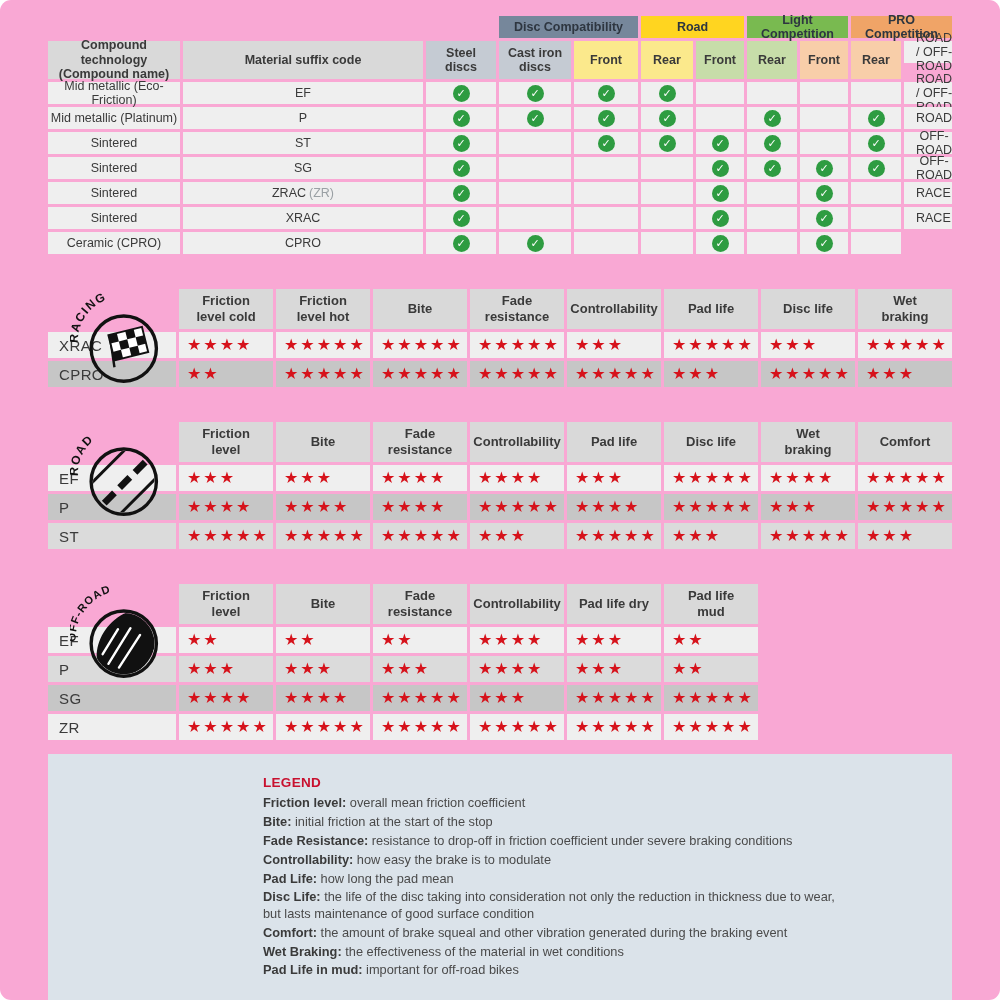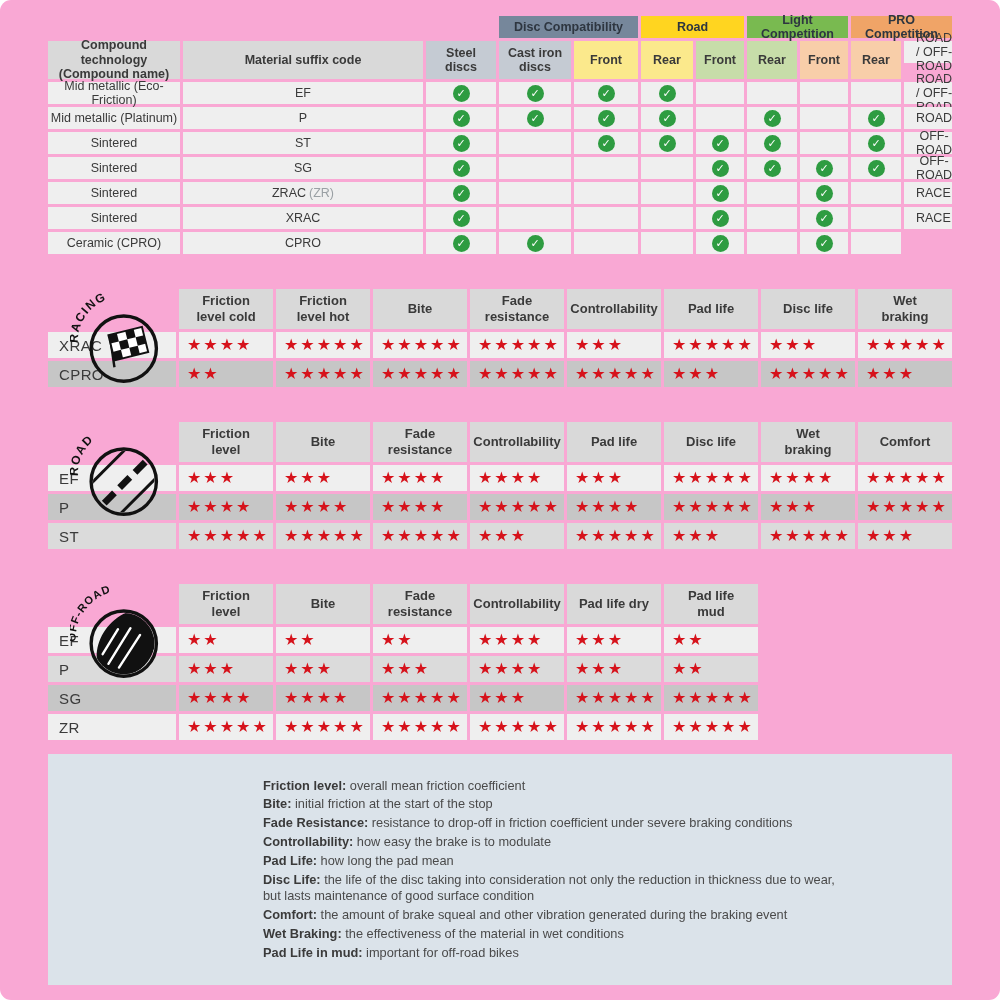--- a/index.html
+++ b/index.html
@@ -401,20 +401,21 @@
         <div class="r-cell r-stars shade-light">★★★★★</div>
         <div class="r-cell r-stars shade-light">★★★★★</div>
         <div class="r-cell r-stars shade-light">★★★★★</div>
         <div class="r-cell r-stars shade-light">★★★★★</div>
         <div class="r-cell r-stars shade-light">★★★★★</div>
         <div class="r-cell r-stars shade-light">★★★★★</div>
       </div>
   </section>
 
   <div class="legend-box">
+    <div class="legend-title">LEGEND</div>
     <div>
         <div class="legend-item"><span class="lterm">Friction level: </span><span class="ldesc">overall mean friction coefficient</span></div>
         <div class="legend-item"><span class="lterm">Bite: </span><span class="ldesc">initial friction at the start of the stop</span></div>
         <div class="legend-item"><span class="lterm">Fade Resistance: </span><span class="ldesc">resistance to drop-off in friction coefficient under severe braking conditions</span></div>
         <div class="legend-item"><span class="lterm">Controllability: </span><span class="ldesc">how easy the brake is to modulate</span></div>
         <div class="legend-item"><span class="lterm">Pad Life: </span><span class="ldesc">how long the pad mean</span></div>
         <div class="legend-item"><span class="lterm">Disc Life: </span><span class="ldesc">the life of the disc taking into consideration not only the reduction in thickness due to wear,
 but lasts maintenance of good surface condition</span></div>
         <div class="legend-item"><span class="lterm">Comfort: </span><span class="ldesc">the amount of brake squeal and other vibration generated during the braking event</span></div>
         <div class="legend-item"><span class="lterm">Wet Braking: </span><span class="ldesc">the effectiveness of the material in wet conditions</span></div>

